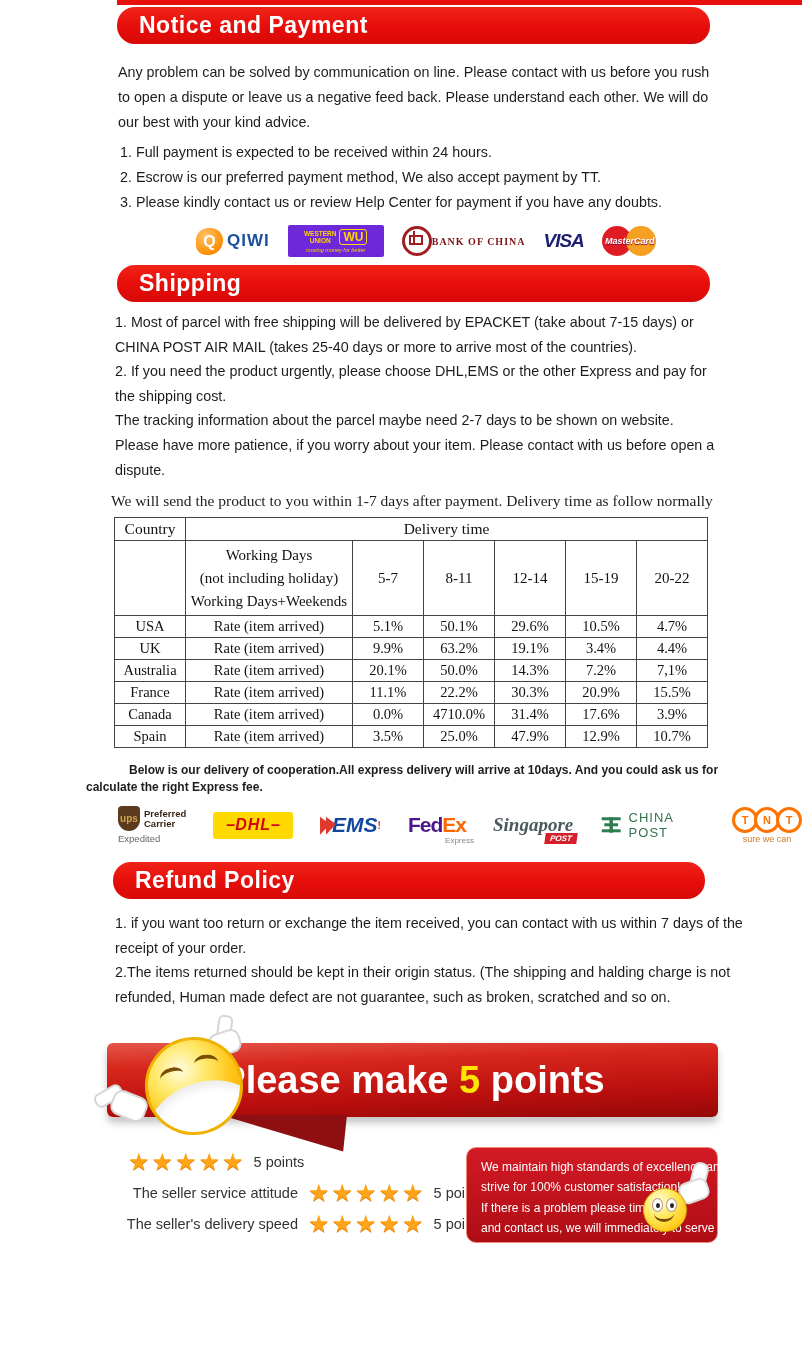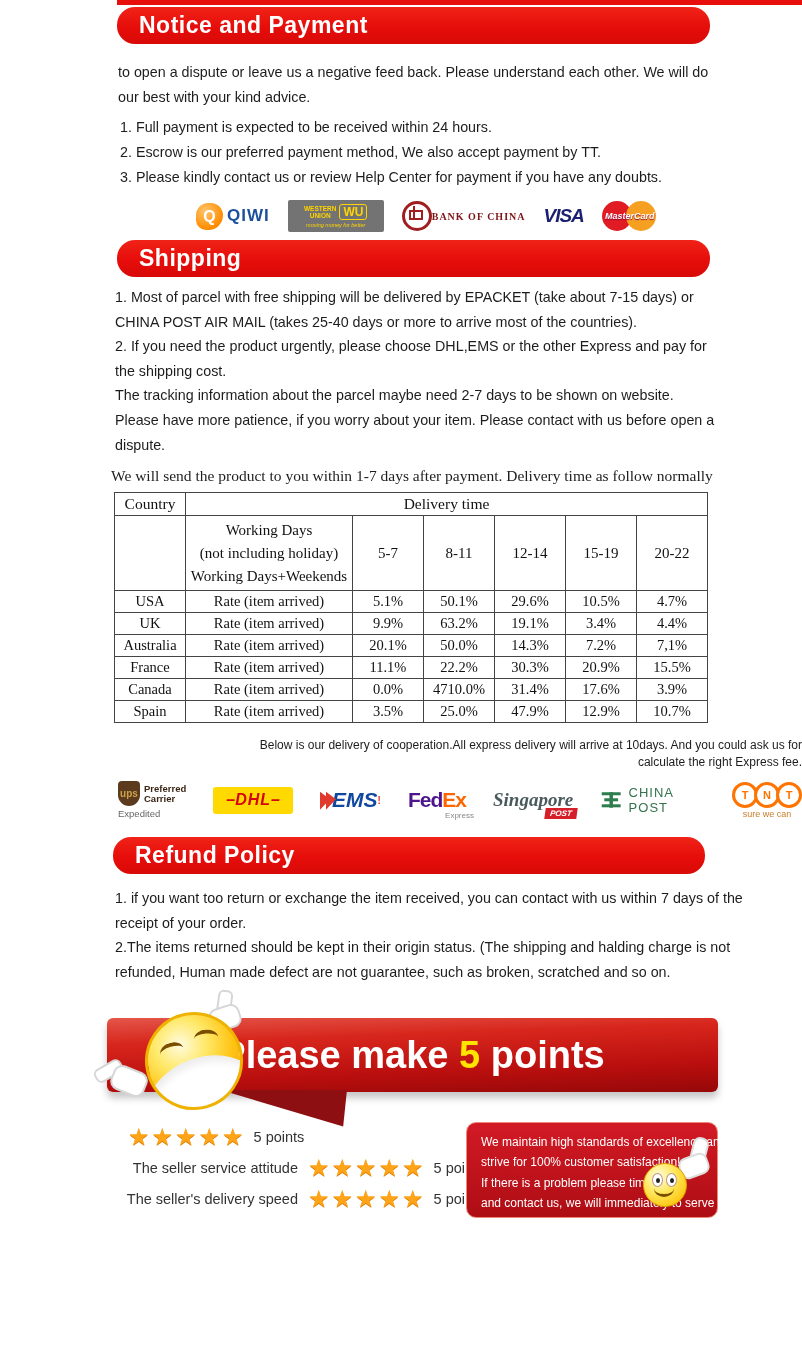--- a/index.html
+++ b/index.html
@@ -22,21 +22,21 @@
   .ship-lines{font-size:14.3px;line-height:24.6px;margin:8px 0 0 115px;}
   .refund-lines{font-size:14.3px;line-height:24.6px;margin:12px 0 0 115px;}
 
   
   .pay-row{display:flex;align-items:center;gap:18px;margin:8px 0 0 196px;height:36px;}
   .qiwi{display:flex;align-items:center;gap:4px;}
   .qiwi-ball{width:27px;height:27px;border-radius:50% 50% 60% 40%;
              background:radial-gradient(circle at 35% 30%,#ffc46a,#ff8c00 70%,#e87000);
              color:#fff;font-weight:bold;font-size:16px;text-align:center;line-height:27px;}
   .qiwi-txt{color:#1c4f9c;font-weight:bold;font-size:17px;letter-spacing:1px;}
-  .wu{width:96px;height:32px;background:#737373;border-radius:2px;display:flex;flex-direction:column;
+  .wu{width:96px;height:32px;background:#6d28d9;border-radius:2px;display:flex;flex-direction:column;
       align-items:center;justify-content:center;}
   .wu-top{display:flex;align-items:center;gap:3px;}
   .wu-words{color:#ffd400;font-weight:bold;font-size:6.5px;line-height:7px;text-align:center;}
   .wu-mark{color:#ffd400;border:1px solid #ffd400;border-radius:3px;font-weight:bold;
            font-size:12px;padding:0 3px;line-height:14px;}
   .wu-tag{color:#ffd400;font-style:italic;font-size:5.5px;margin-top:2px;}
   .boc{display:flex;align-items:center;}
   .boc-emblem{width:24px;height:24px;border-radius:50%;border:3px solid #a01d20;position:relative;}
   .boc-emblem:before{content:"";position:absolute;left:8px;top:2px;width:2px;height:14px;background:#a01d20;}
   .boc-emblem:after{content:"";position:absolute;left:4px;top:6px;width:10px;height:6px;
@@ -55,21 +55,21 @@
   .serif-line{font-family:"Liberation Serif",serif;font-size:15.5px;margin:10px 0 0 111px;}
   table.delivery{border-collapse:collapse;margin:7px 0 0 114px;
                  font-family:"Liberation Serif",serif;color:#111;}
   table.delivery td{border:1px solid #444;text-align:center;padding:0;}
   .th1{height:22px;font-size:15.5px;}
   .wd-cell{font-size:15px;line-height:23px;height:74px;}
   .range-cell{font-size:15px;}
   .data-row td{height:21px;font-size:14.5px;}
   .c-country{width:70px;}.c-wd{width:166px;}.c-r{width:70px;}
 
-  .express-note{font-size:12px;font-weight:normal;line-height:17px;margin-top:14px;text-align:right;}
+  .express-note{font-size:12px;font-weight:bold;line-height:17px;margin-top:14px;}
   .express-note .l1{margin-left:129px;}
   .express-note .l2{margin-left:86px;}
 
   
   .carrier-row{display:flex;align-items:center;gap:27px;margin:8px 0 0 118px;height:42px;}
   .ups{display:flex;flex-direction:column;font-size:9.5px;}
   .ups-top{display:flex;align-items:center;gap:4px;}
   .ups-shield{width:22px;height:25px;background:#5b3a1e;border-radius:4px 4px 11px 11px;
               color:#caa24b;font-weight:bold;font-size:10px;text-align:center;line-height:25px;}
   .ups-lines{font-weight:bold;color:#3a2514;line-height:10px;font-size:9.5px;}
@@ -154,20 +154,21 @@
 </head>
 <body>
 
 <div class="top-strip"></div>
 
 <div class="banner notice">
   <span>Notice and Payment</span>
 </div>
 
 <div class="para">
+  <div class="line">Any problem can be solved by communication on line. Please contact with us before you  rush</div>
   <div class="line">to open a dispute or leave us a negative feed back. Please understand each other. We will do</div>
   <div class="line">our best with your kind advice.</div>
 </div>
 
 <div class="list">
   <div class="line">1. Full payment is expected to be received within 24 hours.</div>
   <div class="line">2. Escrow is our preferred payment method, We also accept payment by TT.</div>
   <div class="line">3. Please kindly contact us or review Help Center for payment if you have any doubts.</div>
 </div>
 

